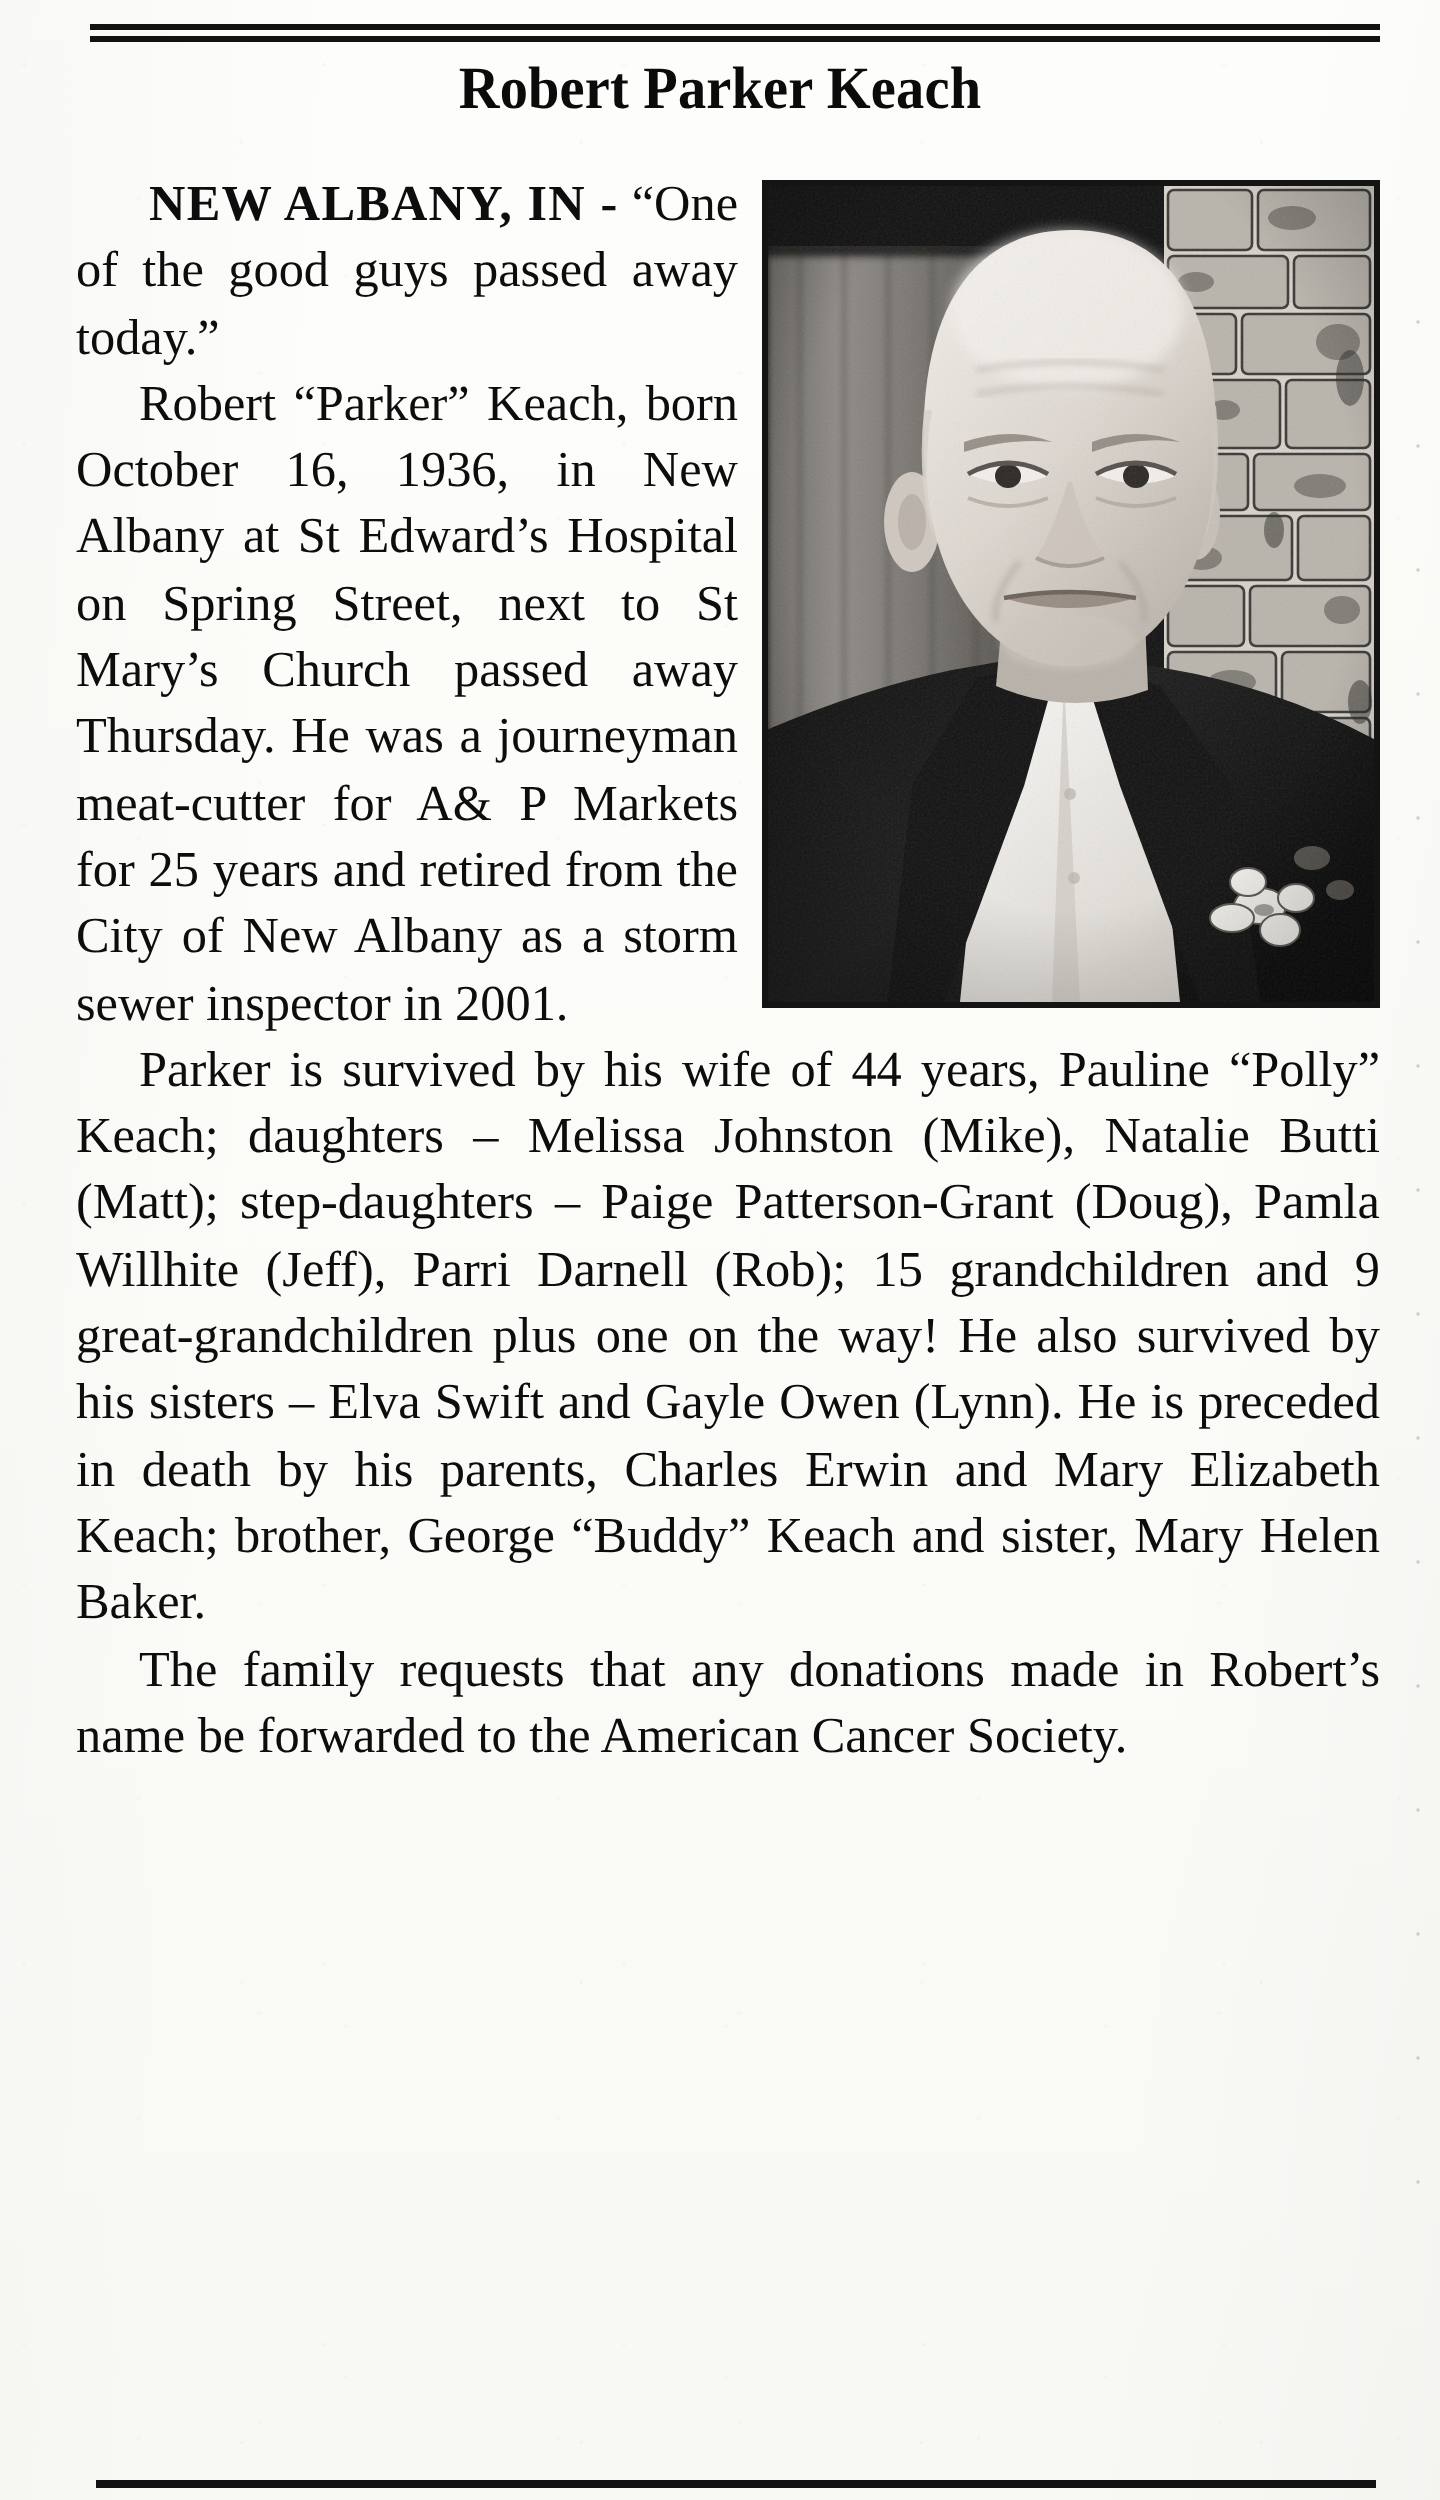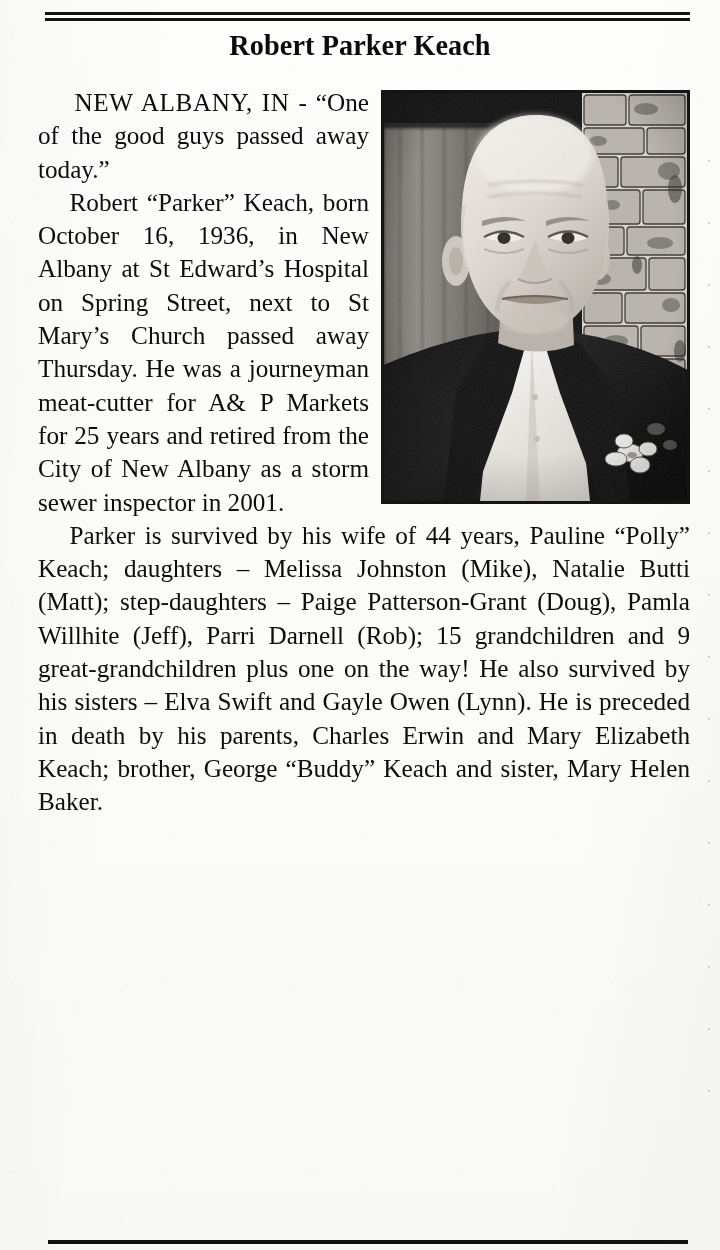--- a/index.html
+++ b/index.html
@@ -104,21 +104,21 @@
     text-justify: inter-word;
     color: #0d0d0d;
     hyphens: manual;
   }
   .article p {
     margin: 0;
     text-indent: 1.25em;
   }
   .article p.first { text-indent: 1.45em; }
   .dateline {
-    font-weight: normal;
+    font-weight: bold;
     letter-spacing: 0.6px;
   }
 
   
   .photo {
     float: right;
     width: 303px;
     height: 408px;
     margin: 4px 0 4px 12px;
     position: relative;
@@ -343,18 +343,19 @@
       </svg>
     </div>
 
     <p class="first"><span class="dateline">NEW ALBANY, IN -</span> <span>“One of the good guys passed away today.”</span></p>
 
     <p>Robert “Parker” Keach, born October 16, 1936, in New Albany at St Edward’s Hospital on Spring Street, next to St Mary’s Church passed away Thursday. He was a journeyman meat-cutter for A&amp; P Markets for 25 years and retired from the City of New Albany as a storm sewer inspector in 2001.</p>
 
     <p>Parker is survived by his wife of 44 years, Pauline “Polly” Keach; daughters – Melissa Johnston (Mike), Natalie Butti (Matt); step-daughters – Paige Patterson-Grant (Doug), Pamla Willhite (Jeff), Parri Darnell (Rob); 15 grandchildren and 9 great-grandchildren plus one on the way! He also survived by his sisters – Elva Swift and Gayle Owen (Lynn). He is preceded in death by his parents, Charles Erwin and Mary Elizabeth Keach; brother, George “Buddy” Keach and sister, Mary Helen Baker.</p>
 
 
+    <p>The family requests that any donations made in Robert’s name be forwarded to the American Cancer Society.</p>
 
   </div>
 
   <div class="rule-bottom"></div>
 
 </div>
 
 </body></html>

